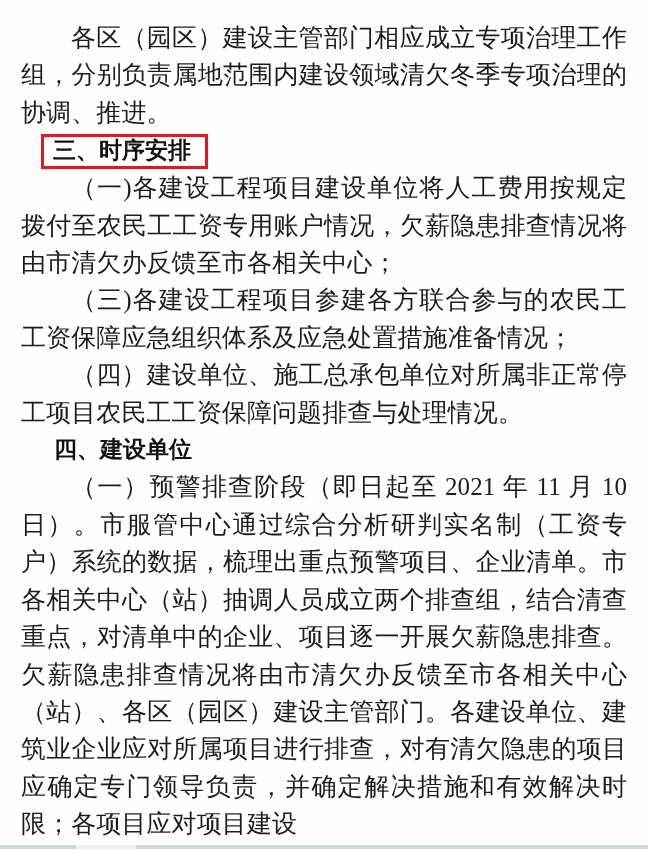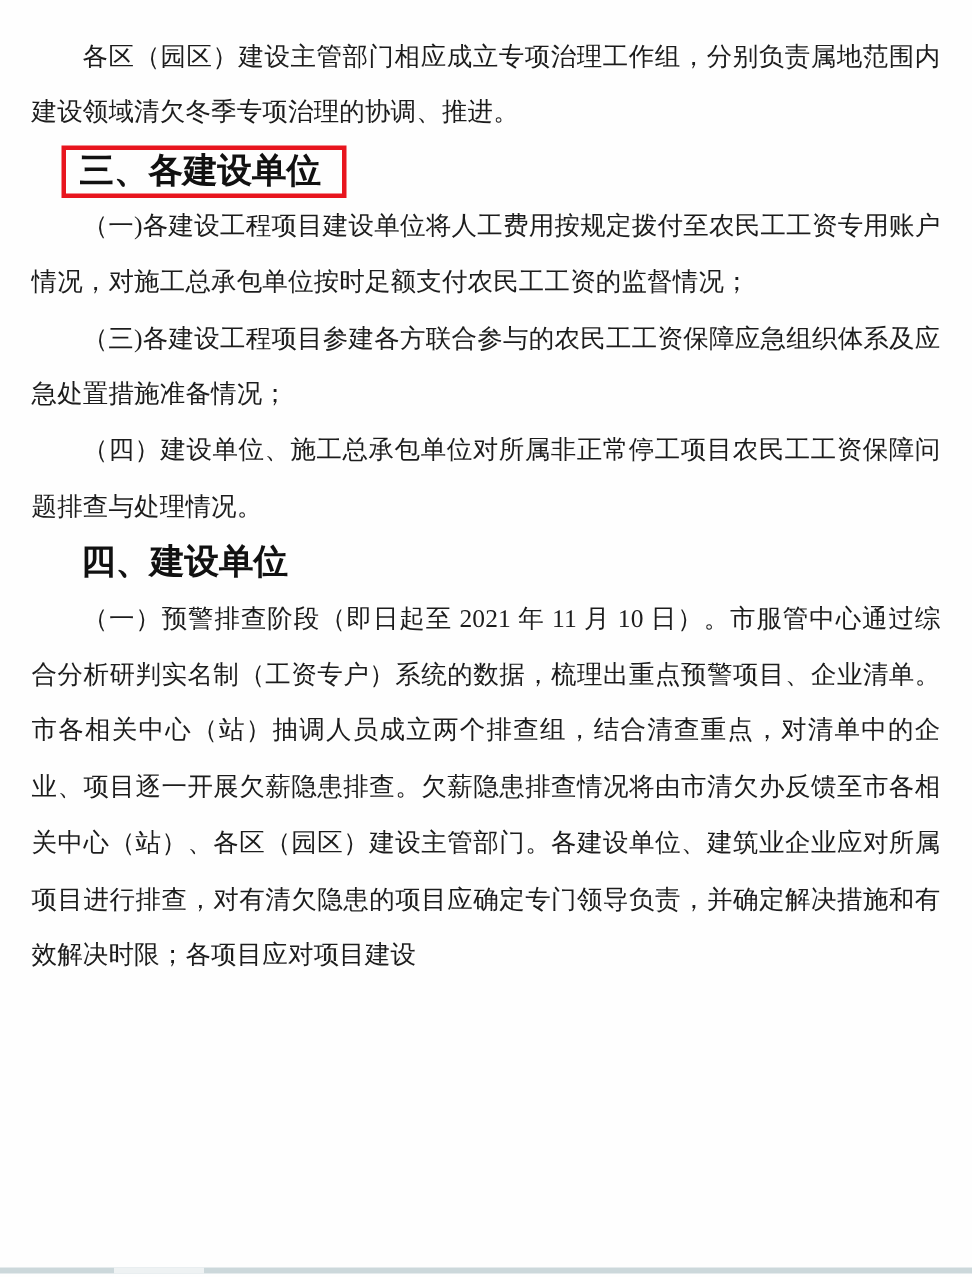--- a/index.html
+++ b/index.html
@@ -13,21 +13,21 @@
     overflow: hidden;
     background: #fefefe;
     color: #1c1c1c;
     font-family: "Liberation Serif", "DejaVu Serif", serif;
   }
   .page {
     padding: 19px 21px 0 21px;
   }
   .body-para {
     margin: 0;
-    font-size: 17px;
+    font-size: 25px;
     line-height: 37.4px;
     text-indent: 2em;
     text-align: justify;
     text-justify: inter-ideograph;
     letter-spacing: 0.1px;
   }
   .heading-row {
     margin: 3px 0 1px 20px;
     height: 34px;
   }
@@ -71,25 +71,25 @@
 </style>
 </head>
 <body style="background: rgb(254, 254, 254); color: rgb(28, 28, 28);">
 
 <div class="page">
 
   <p class="body-para">各区（园区）建设主管部门相应成立专项治理工作组，分别负责属地范围内建设领域清欠冬季专项治理的协调、推进。</p>
 
   <div class="heading-row">
     <span class="heading-box">
-      <span class="heading-text">三、各建设单位</span>
+      <span class="heading-text">三、时序安排</span>
     </span>
   </div>
 
-  <p class="body-para">（一)各建设工程项目建设单位将人工费用按规定拨付至农民工工资专用账户情况，对施工总承包单位按时足额支付农民工工资的监督情况；</p>
+  <p class="body-para">（一)各建设工程项目建设单位将人工费用按规定拨付至农民工工资专用账户情况，欠薪隐患排查情况将由市清欠办反馈至市各相关中心；</p>
 
 
   <p class="body-para">（三)各建设工程项目参建各方联合参与的农民工工资保障应急组织体系及应急处置措施准备情况；</p>
 
   <p class="body-para">（四）建设单位、施工总承包单位对所属非正常停工项目农民工工资保障问题排查与处理情况。</p>
 
   <h2 class="heading-plain">四、建设单位</h2>
 
   <p class="body-para">（一）预警排查阶段（即日起至 2021 年 11 月 10 日）。市服管中心通过综合分析研判实名制（工资专户）系统的数据，梳理出重点预警项目、企业清单。市各相关中心（站）抽调人员成立两个排查组，结合清查重点，对清单中的企业、项目逐一开展欠薪隐患排查。欠薪隐患排查情况将由市清欠办反馈至市各相关中心（站）、各区（园区）建设主管部门。各建设单位、建筑业企业应对所属项目进行排查，对有清欠隐患的项目应确定专门领导负责，并确定解决措施和有效解决时限；各项目应对项目建设</p>
 

